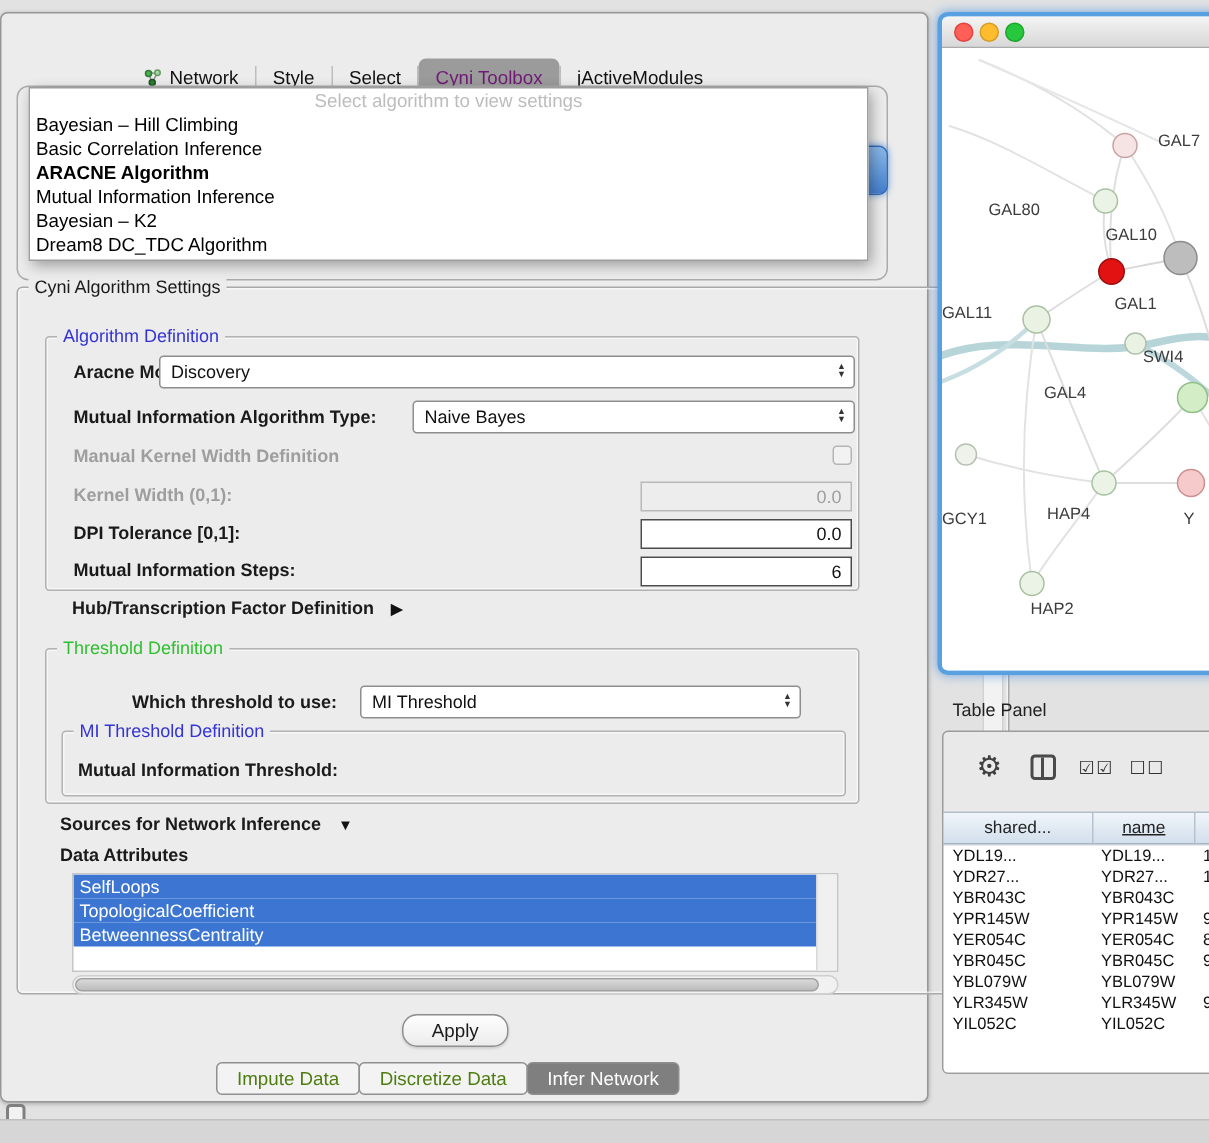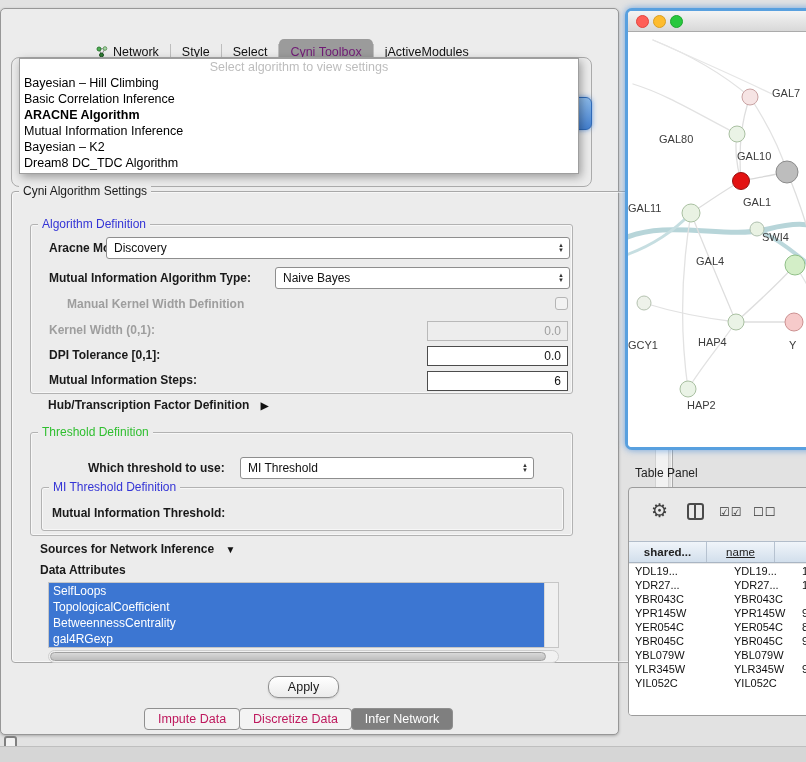--- a/index.html
+++ b/index.html
@@ -53,21 +53,21 @@
 #attr-list{position:absolute;left:36px;top:390px;width:511px;height:66px;background:#fff;border:1px solid #c6c6c6}
 #attr-rows{position:absolute;left:0;top:0;right:14px;bottom:0;overflow:hidden}
 .arow{height:16px;line-height:16px;background:#3c76d2;color:#fff;font-size:12px;padding-left:4px;white-space:nowrap}
 #attr-vscroll{position:absolute;right:0;top:0;bottom:0;width:14px;background:#f0f0f0;border-left:1px solid #d8d8d8}
 #attr-hbar{position:absolute;left:36px;top:458px;width:511px;height:13px;background:#f1f1f1;border:1px solid #cfcfcf;border-radius:7px}
 #attr-hthumb{position:absolute;left:1px;top:1px;width:496px;height:9px;background:linear-gradient(#d9d9d9,#bdbdbd);border:1px solid #a0a0a0;border-radius:5px}
 
 #apply-btn{position:absolute;left:267px;top:667px;width:71px;height:22px;background:linear-gradient(#ffffff,#ebebeb);border:1px solid #8f8f8f;border-radius:10px;font-size:12.5px;text-align:center;line-height:20px;box-shadow:0 1px 2px rgba(0,0,0,.15)}
 
 #bottom-tabs{position:absolute;left:144px;top:699px;display:flex}
-.btab{height:22px;line-height:20px;padding:0 13px;border:1px solid #8f8f8f;background:#f3f3f3;color:#be185d;font-size:12.5px;margin-left:-1px;border-radius:4px;white-space:nowrap}
+.btab{height:22px;line-height:20px;padding:0 13px;border:1px solid #8f8f8f;background:#f3f3f3;color:#4d7c0f;font-size:12.5px;margin-left:-1px;border-radius:4px;white-space:nowrap}
 .btab.sel{background:#7f7f7f;color:#fff}
 
 
 #net-win{position:absolute;left:625px;top:8px;width:196px;height:442px;border:3px solid #58a0df;border-radius:7px;box-shadow:0 0 7px rgba(70,140,220,.75);background:#fff;overflow:hidden}
 #net-title{position:absolute;left:0;top:0;right:0;height:21px;background:linear-gradient(#f4f4f4,#d8d8d8);border-bottom:1px solid #ababab}
 .light{position:absolute;top:4px;width:13px;height:13px;border-radius:50%}
 #light-close{left:8px;background:#ff5f57;border:1px solid #e2443d}
 #light-min{left:25px;background:#febc2e;border:1px solid #d89e24}
 #light-zoom{left:42px;background:#28c83e;border:1px solid #1ea62f}
 #net-canvas{position:absolute;left:0;top:21px;right:0;bottom:0;background:#fff}
@@ -161,21 +161,21 @@
 
         <span class="blbl" style="left:18px;top:46px">Mutual Information Algorithm Type:</span>
         <div class="combo" style="left:244px;top:42px;width:295px;height:22px">
           <span>Naive Bayes</span>
           <span class="arrows">
               <span>▲</span>
               <span>▼</span>
             </span>
         </div>
 
-        <span class="blbl dis" style="left:36px;top:72px">Manual Kernel Width Definition</span>
+        <span class="blbl dis" style="left:18px;top:72px">Manual Kernel Width Definition</span>
         <div id="kernel-check"></div>
 
         <span class="blbl dis" style="left:18px;top:98px">Kernel Width (0,1):</span>
         <div class="tfield dis" style="left:396px;top:96px;width:141px">0.0</div>
 
         <span class="blbl" style="left:18px;top:123px">DPI Tolerance [0,1]:</span>
         <div class="tfield" style="left:396px;top:121px;width:141px">0.0</div>
 
         <span class="blbl" style="left:18px;top:148px">Mutual Information Steps:</span>
         <div class="tfield" style="left:396px;top:146px;width:141px">6</div>
@@ -208,21 +208,20 @@
         <span>Sources for Network Inference</span>
         <span class="tri">▼</span>
       </div>
       <div class="sec-label" style="left:28px;top:371px">Data Attributes</div>
 
       <div id="attr-list">
         <div id="attr-rows">
             <div class="arow">SelfLoops</div>
             <div class="arow">TopologicalCoefficient</div>
             <div class="arow">BetweennessCentrality</div>
-            <div class="arow">gal4RGexp</div>
           </div>
         <div id="attr-vscroll"></div>
       </div>
       <div id="attr-hbar">
         <div id="attr-hthumb"></div>
       </div>
     </div>
 
     <div id="apply-btn">Apply</div>
     <div id="bottom-tabs">
@@ -288,21 +287,21 @@
   <div id="table-label">Table Panel</div>
 
   <div id="tbl-win">
     <div>
       <span id="gear-icon">⚙</span>
       <span id="col-icon"></span>
       <span id="check-pair">☑☑</span>
       <span id="box-pair">☐☐</span>
     </div>
     <div id="tbl-header">
-        <div class="hcell" style="width: 78px; font-weight: bold;">shared...</div>
+        <div class="hcell" style="width: 100px;">shared...</div>
         <div class="hcell" style="width: 68px; text-decoration: underline;">name</div>
         <div class="hcell" style="width: 40px;"></div>
       </div>
     <div id="tbl-body">
         <div class="trow">
           <div class="tcell" style="width: 99px;">YDL19...</div>
           <div class="tcell" style="width: 68px;">YDL19...</div>
           <div class="tcell" style="width: 40px;">13</div>
         </div>
         <div class="trow">

